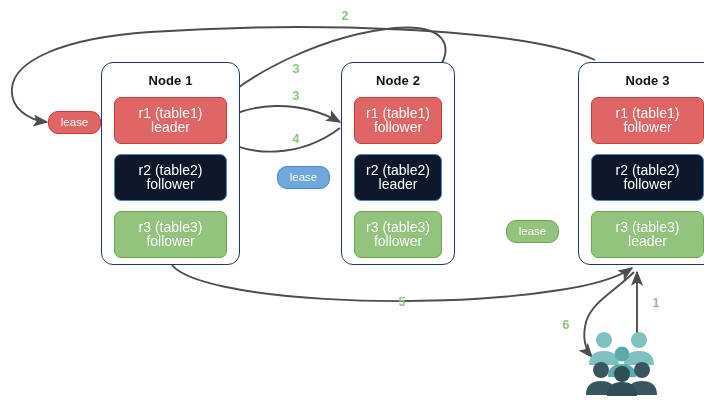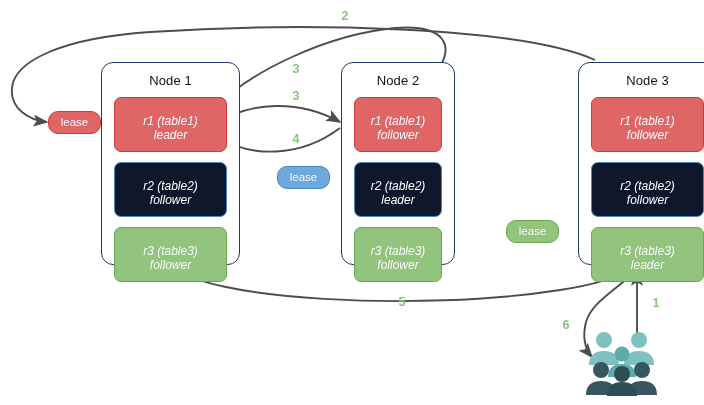--- a/index.html
+++ b/index.html
@@ -34,38 +34,37 @@
     border: 1.6px solid #1f3864;
     border-radius: 12px;
     background: #ffffff;
     padding: 10px 12px 12px 12px;
     display: flex;
     flex-direction: column;
     align-items: center;
   }
   .node-title {
     font-size: 13px;
-    font-weight: normal;
+    font-weight: bold;
     color: #111111;
     letter-spacing: 0.1px;
     margin-bottom: 9px;
     text-align: center;
   }
   .replica {
     box-sizing: border-box;
     width: 100%;
     border-radius: 7px;
-    padding: 16px 4px 9px 4px;
+    padding: 8px 4px 9px 4px;
     margin-bottom: 10px;
     text-align: center;
     color: #ffffff;
-    font-size: 12px;
+    font-size: 14px;
     line-height: 14px;
     text-shadow: 0 0 1px rgba(0,0,0,0.12);
-    font-style: italic;
   }
   .replica:last-child { margin-bottom: 16px; }
   .replica .rl { display: block; }
   .rep-red   { background: #e06666; border: 1.4px solid #cc3a3a; }
   .rep-blue  { background: #0f172a; border: 1.4px solid #4a86c8; }
   .rep-green { background: #93c47d; border: 1.4px solid #6aa84f; }
 
   
   .lease {
     position: absolute;

